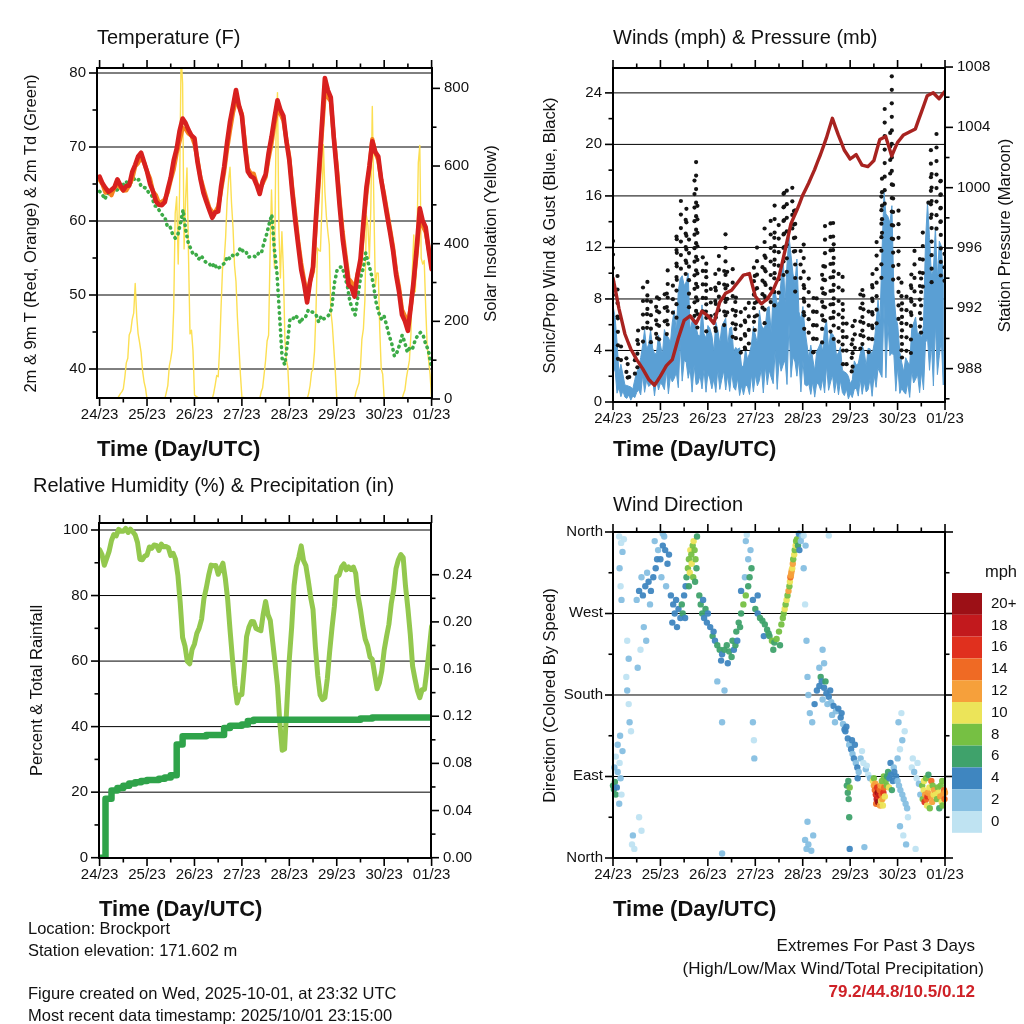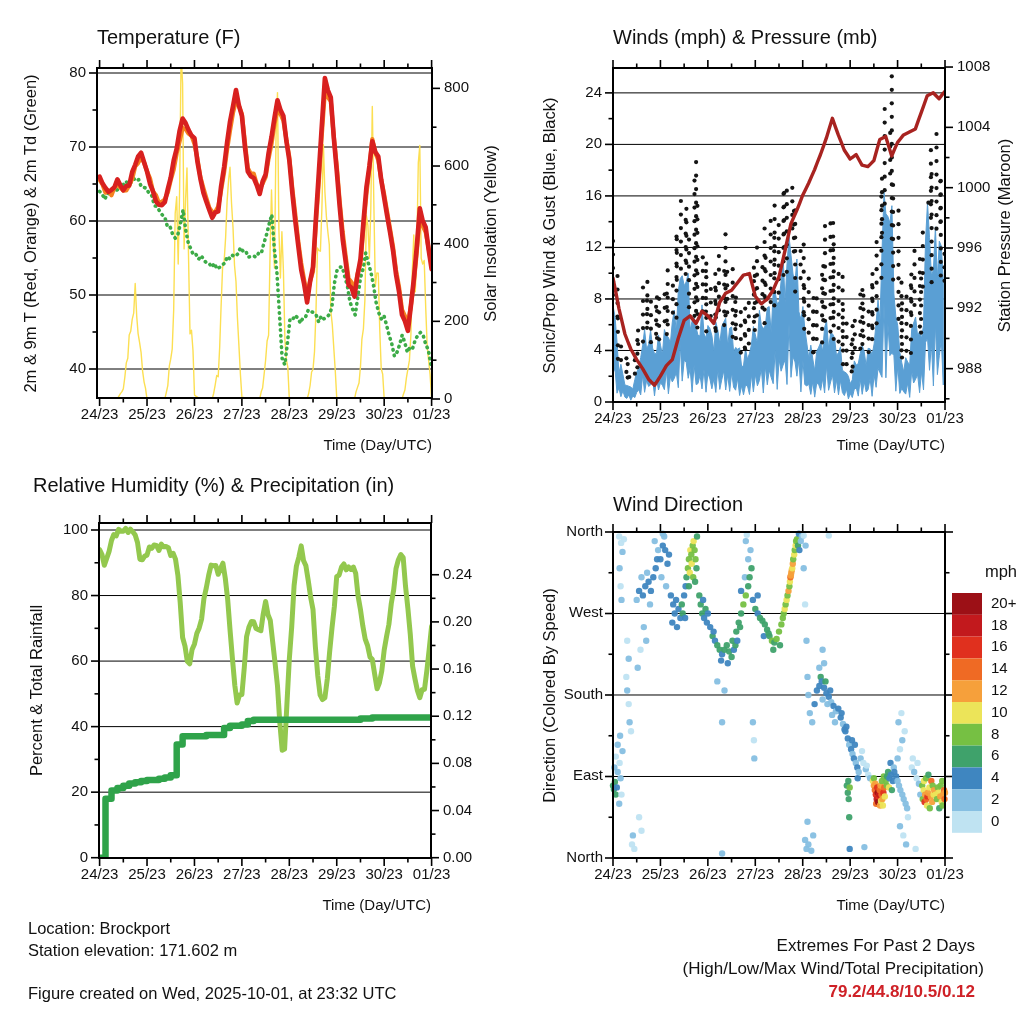--- a/index.html
+++ b/index.html
@@ -1,21 +1,21 @@
 <!DOCTYPE html>
 <html><head>
 <meta charset="utf-8">
 <style>
   html,body{margin:0;padding:0;background:#fff;}
   .page{position:relative;width:1024px;height:1024px;background:#fff;overflow:hidden;
         font-family:"Liberation Sans",sans-serif;color:#111;}
   svg{position:absolute;left:0;top:0;}
   .txt{position:absolute;white-space:nowrap;}
   .title{font-size:20px;text-align:left;}
-  .xlabel{font-size:15px;text-align:right;}
+  .xlabel{font-size:22px;text-align:left;font-weight:bold;}
   .vlabel{font-size:16.5px;text-align:center;transform:rotate(-90deg);}
   .cbtitle{font-size:16.5px;text-align:center;}
   .foot{font-size:16.5px;}
   .ext{font-size:17px;text-align:right;width:460px;}
   .extval{font-weight:bold;}
 </style>
 </head>
 <body>
 
 <div class="page">
@@ -1332,17 +1332,18 @@
   <div class="txt vlabel" style="left:379px;top:226px;width:340px;">Sonic/Prop Wind &amp; Gust (Blue, Black)</div>
   <div class="txt vlabel" style="left:834px;top:226px;width:340px;">Station Pressure (Maroon)</div>
   <div class="txt vlabel" style="left:-134px;top:681px;width:340px;">Percent &amp; Total Rainfall</div>
   <div class="txt vlabel" style="left:379px;top:686px;width:340px;">Direction (Colored By Speed)</div>
 
   <div class="txt cbtitle" style="left:973px;top:562px;width:56px;">mph</div>
 
   <div class="txt foot" style="left:28px;top:919px;">Location: Brockport</div>
   <div class="txt foot" style="left:28px;top:941px;">Station elevation: 171.602 m</div>
   <div class="txt foot" style="left:28px;top:984px;">Figure created on Wed, 2025-10-01, at 23:32 UTC</div>
+  <div class="txt foot" style="left:28px;top:1006px;">Most recent data timestamp: 2025/10/01 23:15:00</div>
 
-  <div class="txt ext" style="left:515px;top:936px;">Extremes For Past 2 Days</div>
+  <div class="txt ext" style="left:515px;top:936px;">Extremes For Past 3 Days</div>
   <div class="txt ext" style="left:524px;top:959px;">(High/Low/Max Wind/Total Precipitation)</div>
   <div class="txt ext extval" style="left:515px;top:982px;color:#cf2127;">79.2/44.8/10.5/0.12</div>
 </div>
 
 </body></html>

